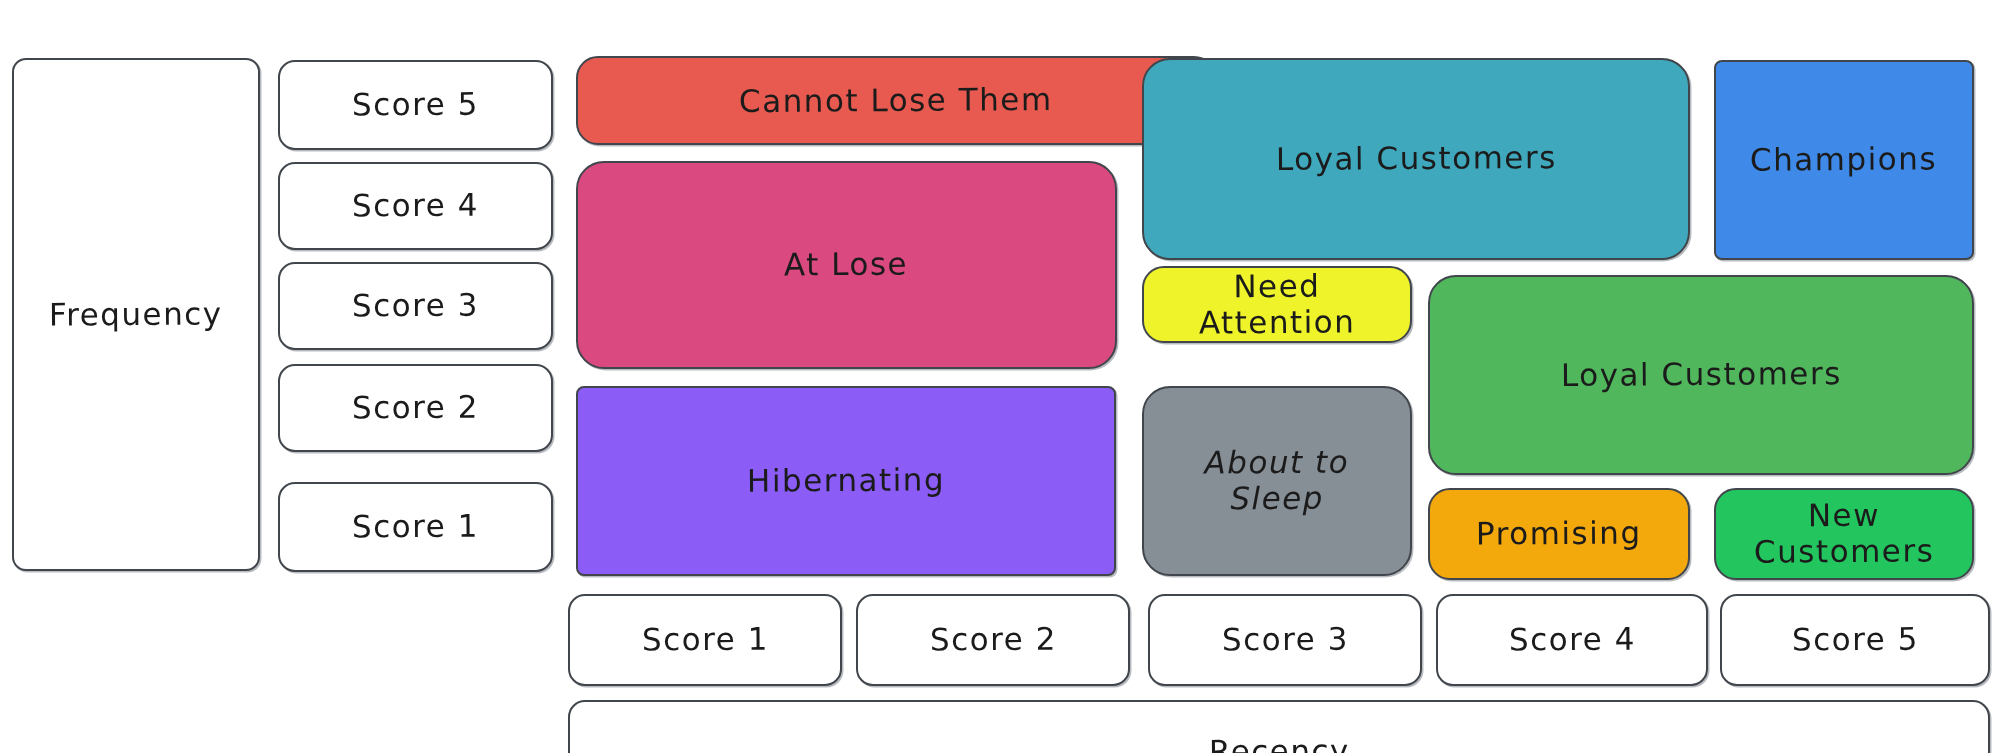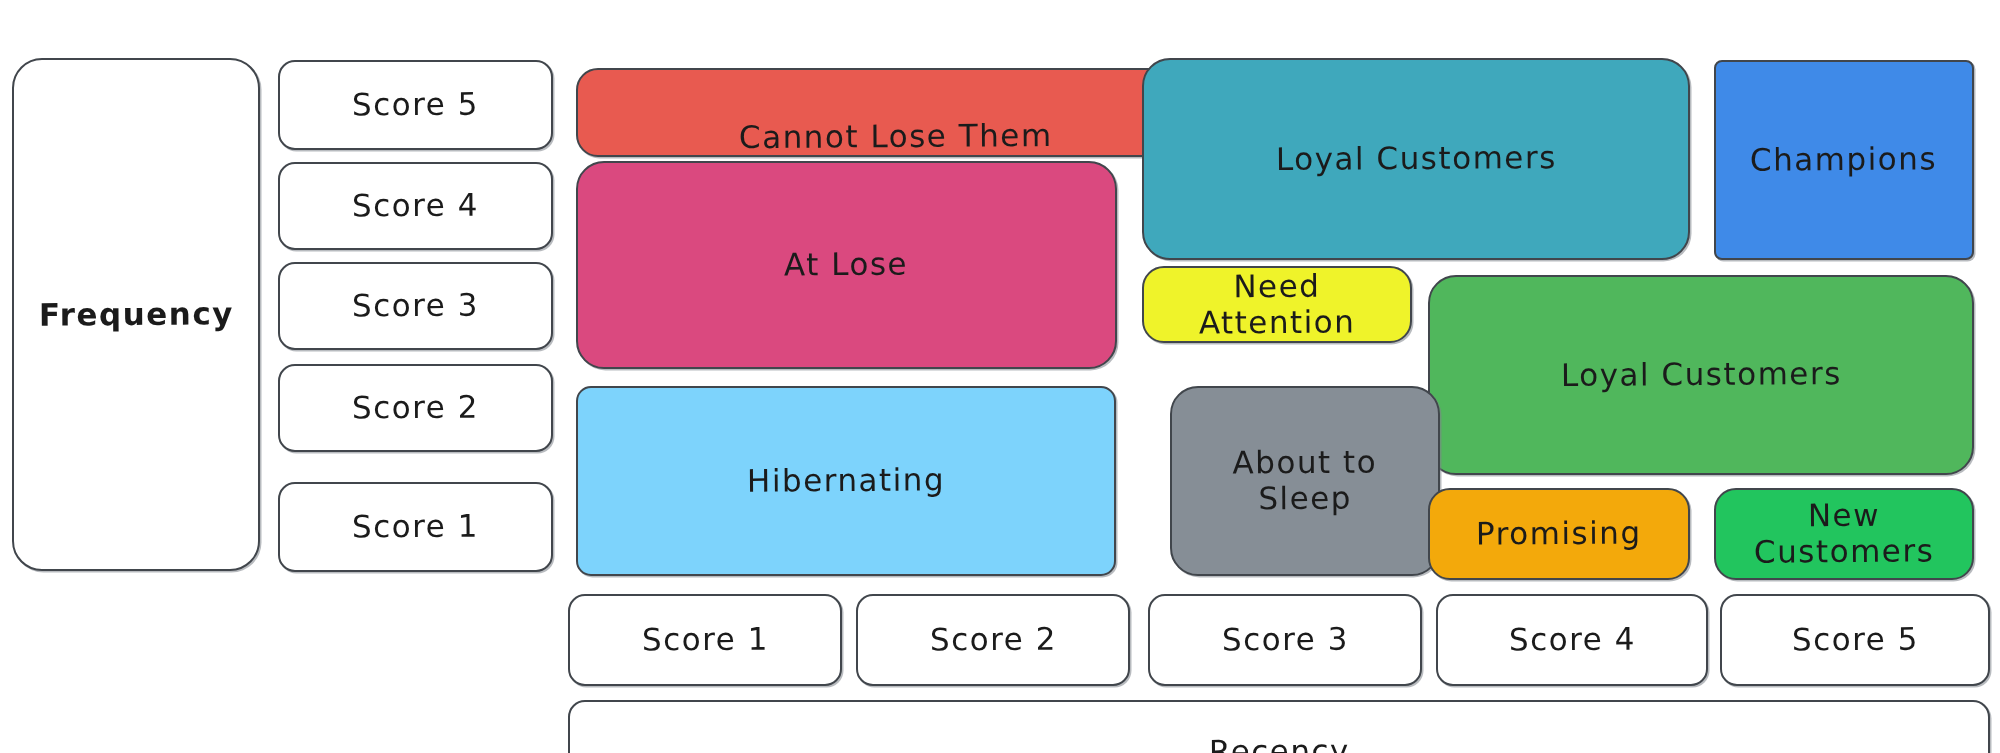--- a/index.html
+++ b/index.html
@@ -30,21 +30,21 @@
   }
   .box .lbl {
     font-size: 31px;
     letter-spacing: 1.5px;
     line-height: 1.15;
     padding: 0 14px;
     transform: rotate(-0.4deg);
   }
   .plain { background: #ffffff; border-radius: 17px; }
   .seg   { border-radius: 22px; }
-  .tall  { border-radius: 30px; font-weight: bold; }
+  .tall  { border-radius: 14px; }
 </style>
 </head>
 <body>
 
 <div class="canvas">
 
   <div class="box plain tall" style="left:12px; top:10px; width:248px; height:513px;">
     <span class="lbl">Frequency</span>
   </div>
 
@@ -57,49 +57,49 @@
   <div class="box plain" style="left:278px; top:214px; width:275px; height:88px;">
     <span class="lbl">Score 3</span>
   </div>
   <div class="box plain" style="left:278px; top:316px; width:275px; height:88px;">
     <span class="lbl">Score 2</span>
   </div>
   <div class="box plain" style="left:278px; top:434px; width:275px; height:90px;">
     <span class="lbl">Score 1</span>
   </div>
 
-  <div class="box seg" style="left: 576px; top: 20px; width: 640px; height: 89px; background-color: rgb(232, 90, 80); align-items: flex-end;">
+  <div class="box seg" style="left: 576px; top: 8px; width: 640px; height: 89px; background-color: rgb(232, 90, 80);">
     <span class="lbl">Cannot Lose Them</span>
   </div>
 
   <div class="box seg" style="left: 576px; top: 113px; width: 541px; height: 208px; border-radius: 28px; background-color: rgb(218, 73, 127);">
     <span class="lbl">At Lose</span>
   </div>
 
-  <div class="box seg" style="left: 576px; top: 338px; width: 540px; height: 190px; border-radius: 15px; background-color: #7dd3fc;">
+  <div class="box seg" style="left: 576px; top: 338px; width: 540px; height: 190px; border-radius: 8px; background-color: #8b5cf6;">
     <span class="lbl">Hibernating</span>
   </div>
 
   <div class="box seg" style="left: 1142px; top: 10px; width: 548px; height: 202px; border-radius: 28px; background-color: rgb(63, 168, 188);">
     <span class="lbl">Loyal Customers</span>
   </div>
 
   <div class="box seg" style="left: 1714px; top: 12px; width: 260px; height: 200px; border-radius: 8px; background-color: rgb(63, 138, 232);">
     <span class="lbl">Champions</span>
   </div>
 
   <div class="box seg" style="left: 1142px; top: 218px; width: 270px; height: 77px; background-color: rgb(239, 243, 42);">
     <span class="lbl">Need Attention</span>
   </div>
 
   <div class="box seg" style="left: 1428px; top: 227px; width: 546px; height: 200px; border-radius: 28px; background-color: rgb(80, 183, 92);">
     <span class="lbl">Loyal Customers</span>
   </div>
 
-  <div class="box seg" style="left: 1170px; top: 338px; width: 270px; height: 190px; border-radius: 28px; background-color: rgb(134, 142, 150);">
+  <div class="box seg" style="left: 1142px; top: 338px; width: 270px; height: 190px; border-radius: 28px; background-color: rgb(134, 142, 150); font-style: italic;">
     <span class="lbl">About to Sleep</span>
   </div>
 
   <div class="box seg" style="left: 1428px; top: 440px; width: 262px; height: 92px; background-color: rgb(243, 169, 11);">
     <span class="lbl">Promising</span>
   </div>
 
   <div class="box seg" style="left: 1714px; top: 440px; width: 260px; height: 92px; background-color: #22c55e;">
     <span class="lbl">New Customers</span>
   </div>

